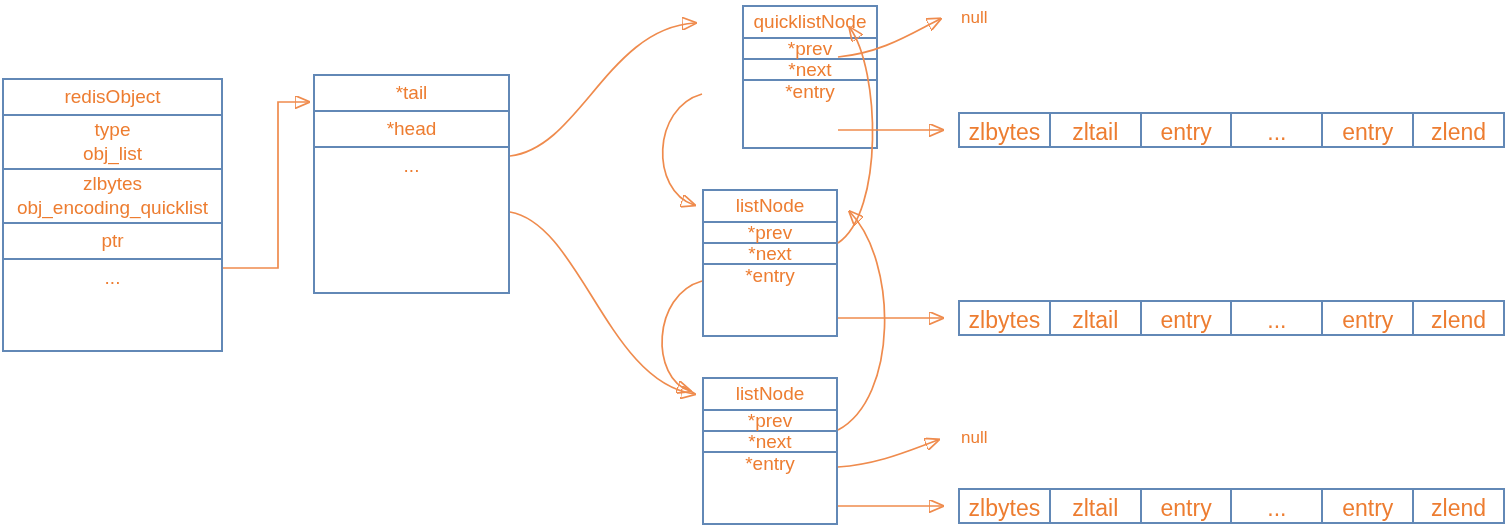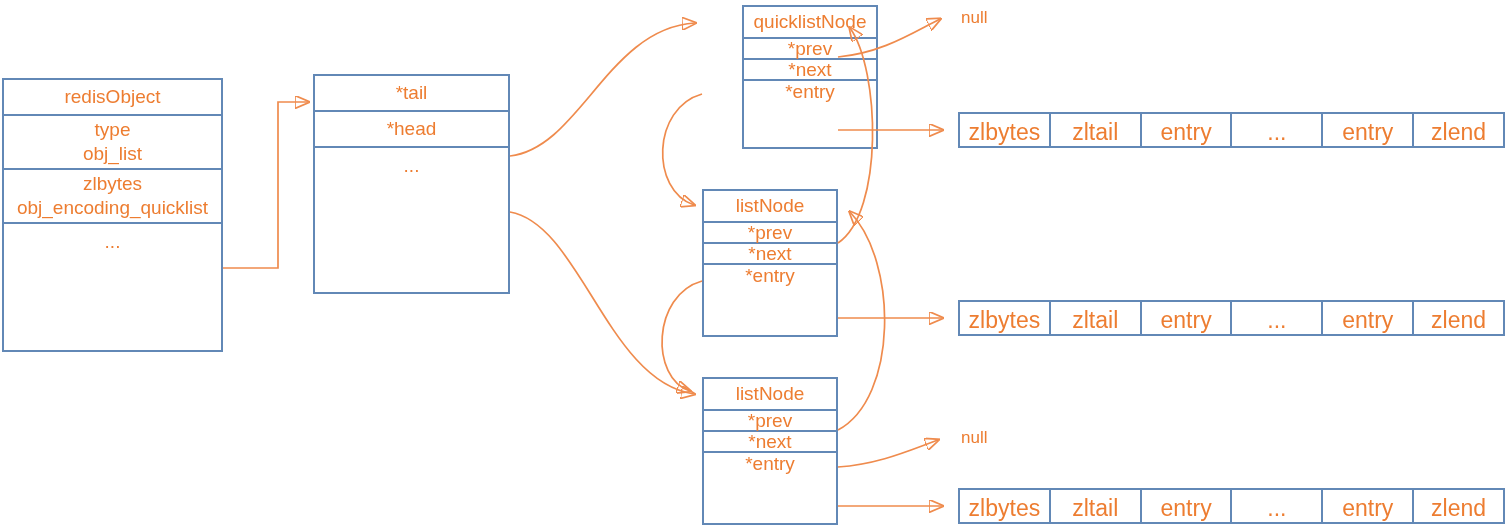--- a/index.html
+++ b/index.html
@@ -59,20 +59,23 @@
     <div class="row">
       <span>redisObject</span>
     </div>
     <div class="row dbl">
       <span>type</span>
       <span>obj_list</span>
     </div>
     <div class="row dbl">
       <span>zlbytes</span>
       <span>obj_encoding_quicklist</span>
+    </div>
+    <div class="row">
+      <span>ptr</span>
     </div>
     <div class="row">
       <span>...</span>
     </div>
   </div>
 
   <div class="box big" style="left:313px;top:74px;width:197px;height:220px;">
     <div class="row">
       <span>*tail</span>
     </div>

